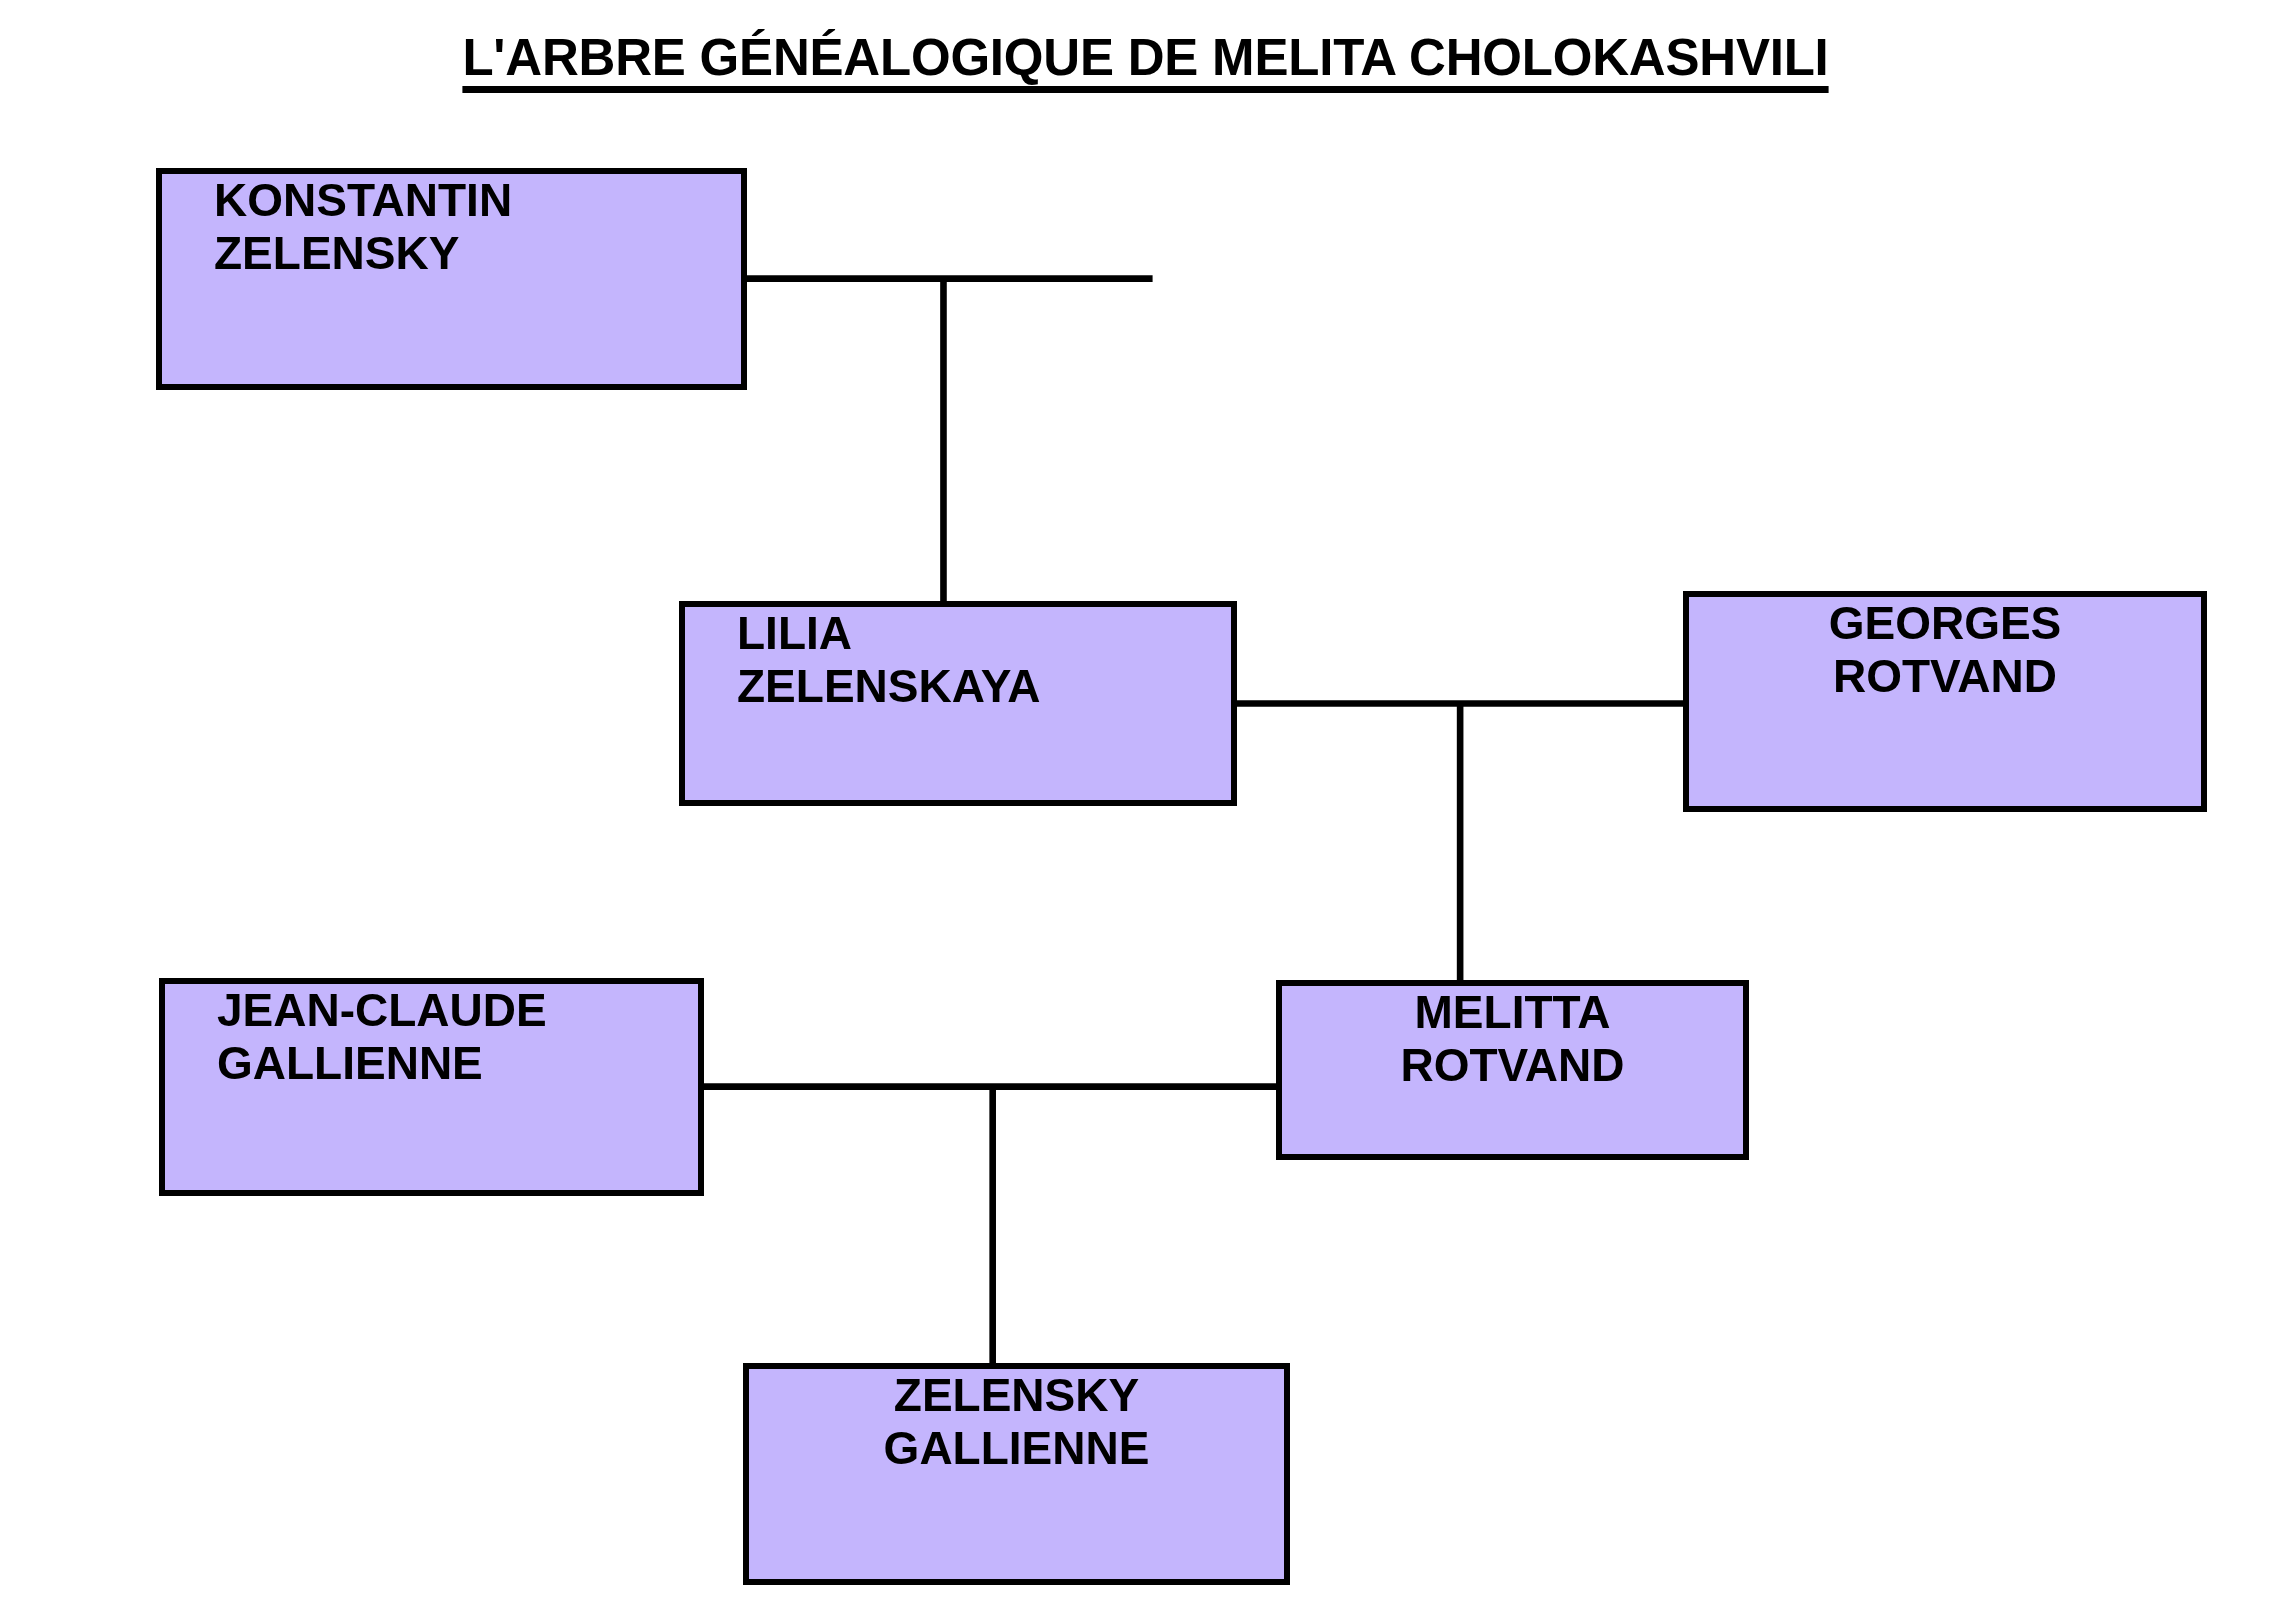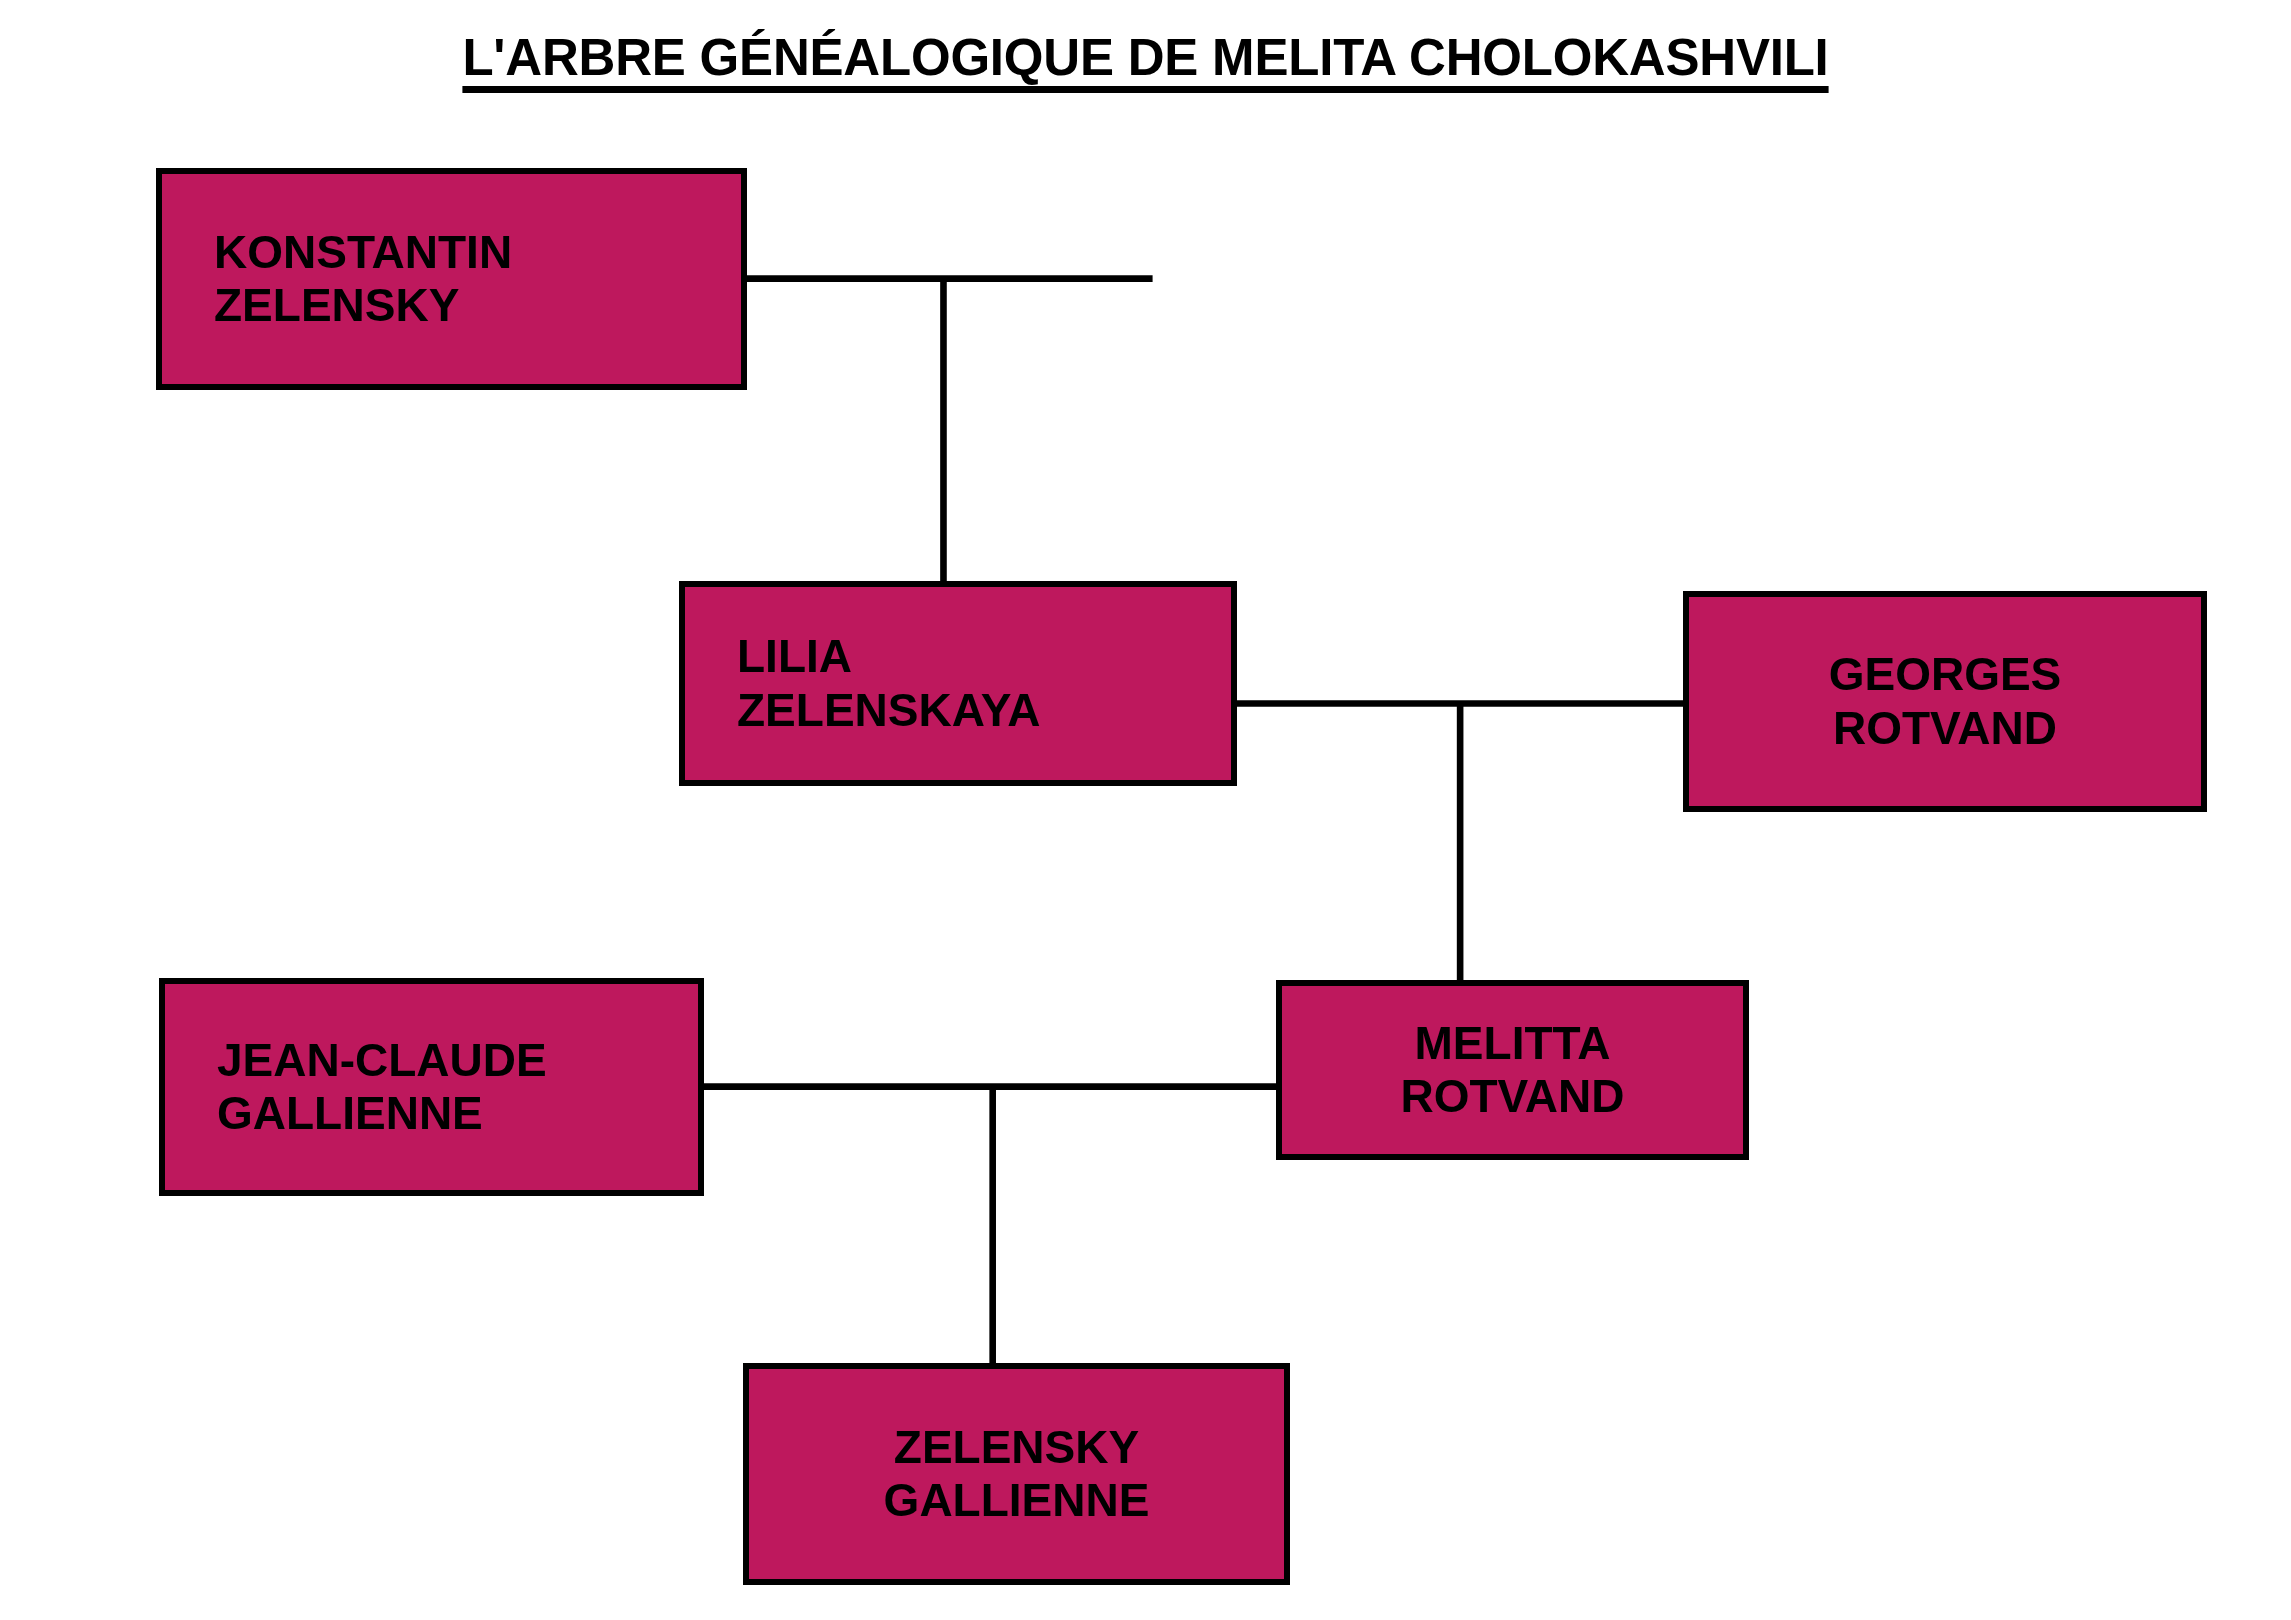--- a/index.html
+++ b/index.html
@@ -38,24 +38,24 @@
     position: absolute;
     left: 0;
     top: 0;
     width: 2291px;
     height: 1620px;
   }
   .node {
     position: absolute;
     box-sizing: border-box;
     border: 6.6px solid #000000;
-    background: #be185d;
+    background: #c4b5fd;
     display: flex;
     flex-direction: column;
-    justify-content: center;
+    justify-content: flex-start;
     color: #000000;
     font-weight: bold;
     font-size: 46px;
     line-height: 1.16;
   }
   .node .line {
     display: block;
     white-space: nowrap;
   }
   .node.align-left {
@@ -91,21 +91,21 @@
 
     <line x1="1049" y1="1141" x2="1049" y2="1436" stroke="#000000" stroke-width="7"></line>
   </svg>
 
   <div class="node align-left" id="node-konstantin" style="left:156px; top:161px; width:591px; height:222px;">
     <span class="line">KONSTANTIN</span>
     <span class="line">ZELENSKY</span>
   </div>
 
 
-  <div class="node align-left" id="node-lilia" style="left:679px; top:574px; width:558px; height:205px;">
+  <div class="node align-left" id="node-lilia" style="left:679px; top:594px; width:558px; height:205px;">
     <span class="line">LILIA</span>
     <span class="line">ZELENSKAYA</span>
   </div>
 
   <div class="node align-center" id="node-georges" style="left:1683px; top:584px; width:524px; height:221px;">
     <span class="line">GEORGES</span>
     <span class="line">ROTVAND</span>
   </div>
 
   <div class="node align-left" id="node-jeanclaude" style="left:159px; top:971px; width:545px; height:218px;">

